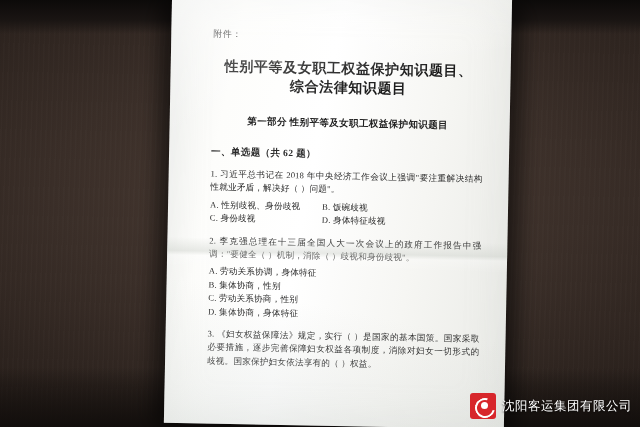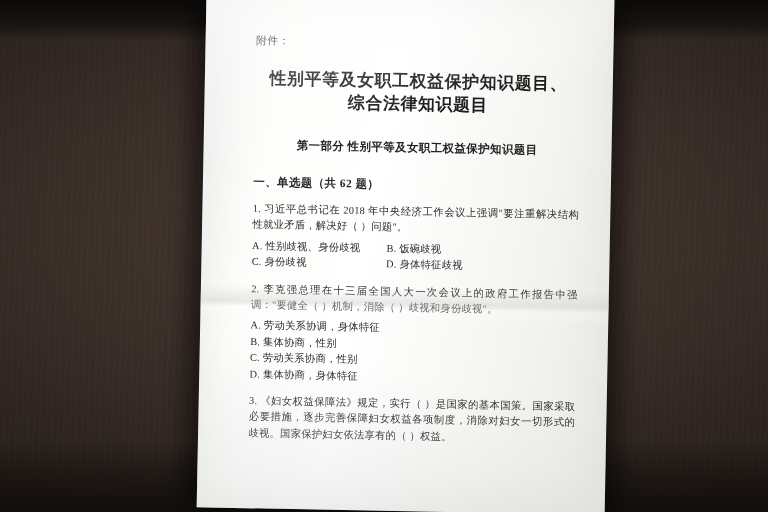--- a/index.html
+++ b/index.html
@@ -280,14 +280,18 @@
         <span>3.</span>
         <span>《妇女权益保障法》规定，实行（ ）是国家的基本国策。国家采取必要措施，逐步完善保障妇女权益各项制度，消除对妇女一切形式的歧视。国家保护妇女依法享有的（ ）权益。</span>
       </div>
 
     </div>
 
     <div class="paper-sheen"></div>
     <div class="paper-fold"></div>
   </div>
 
+  <div class="watermark">
+    <div class="wm-logo"></div>
+    <div class="wm-text">沈阳客运集团有限公司</div>
+  </div>
 
 </div>
 
 </body></html>

